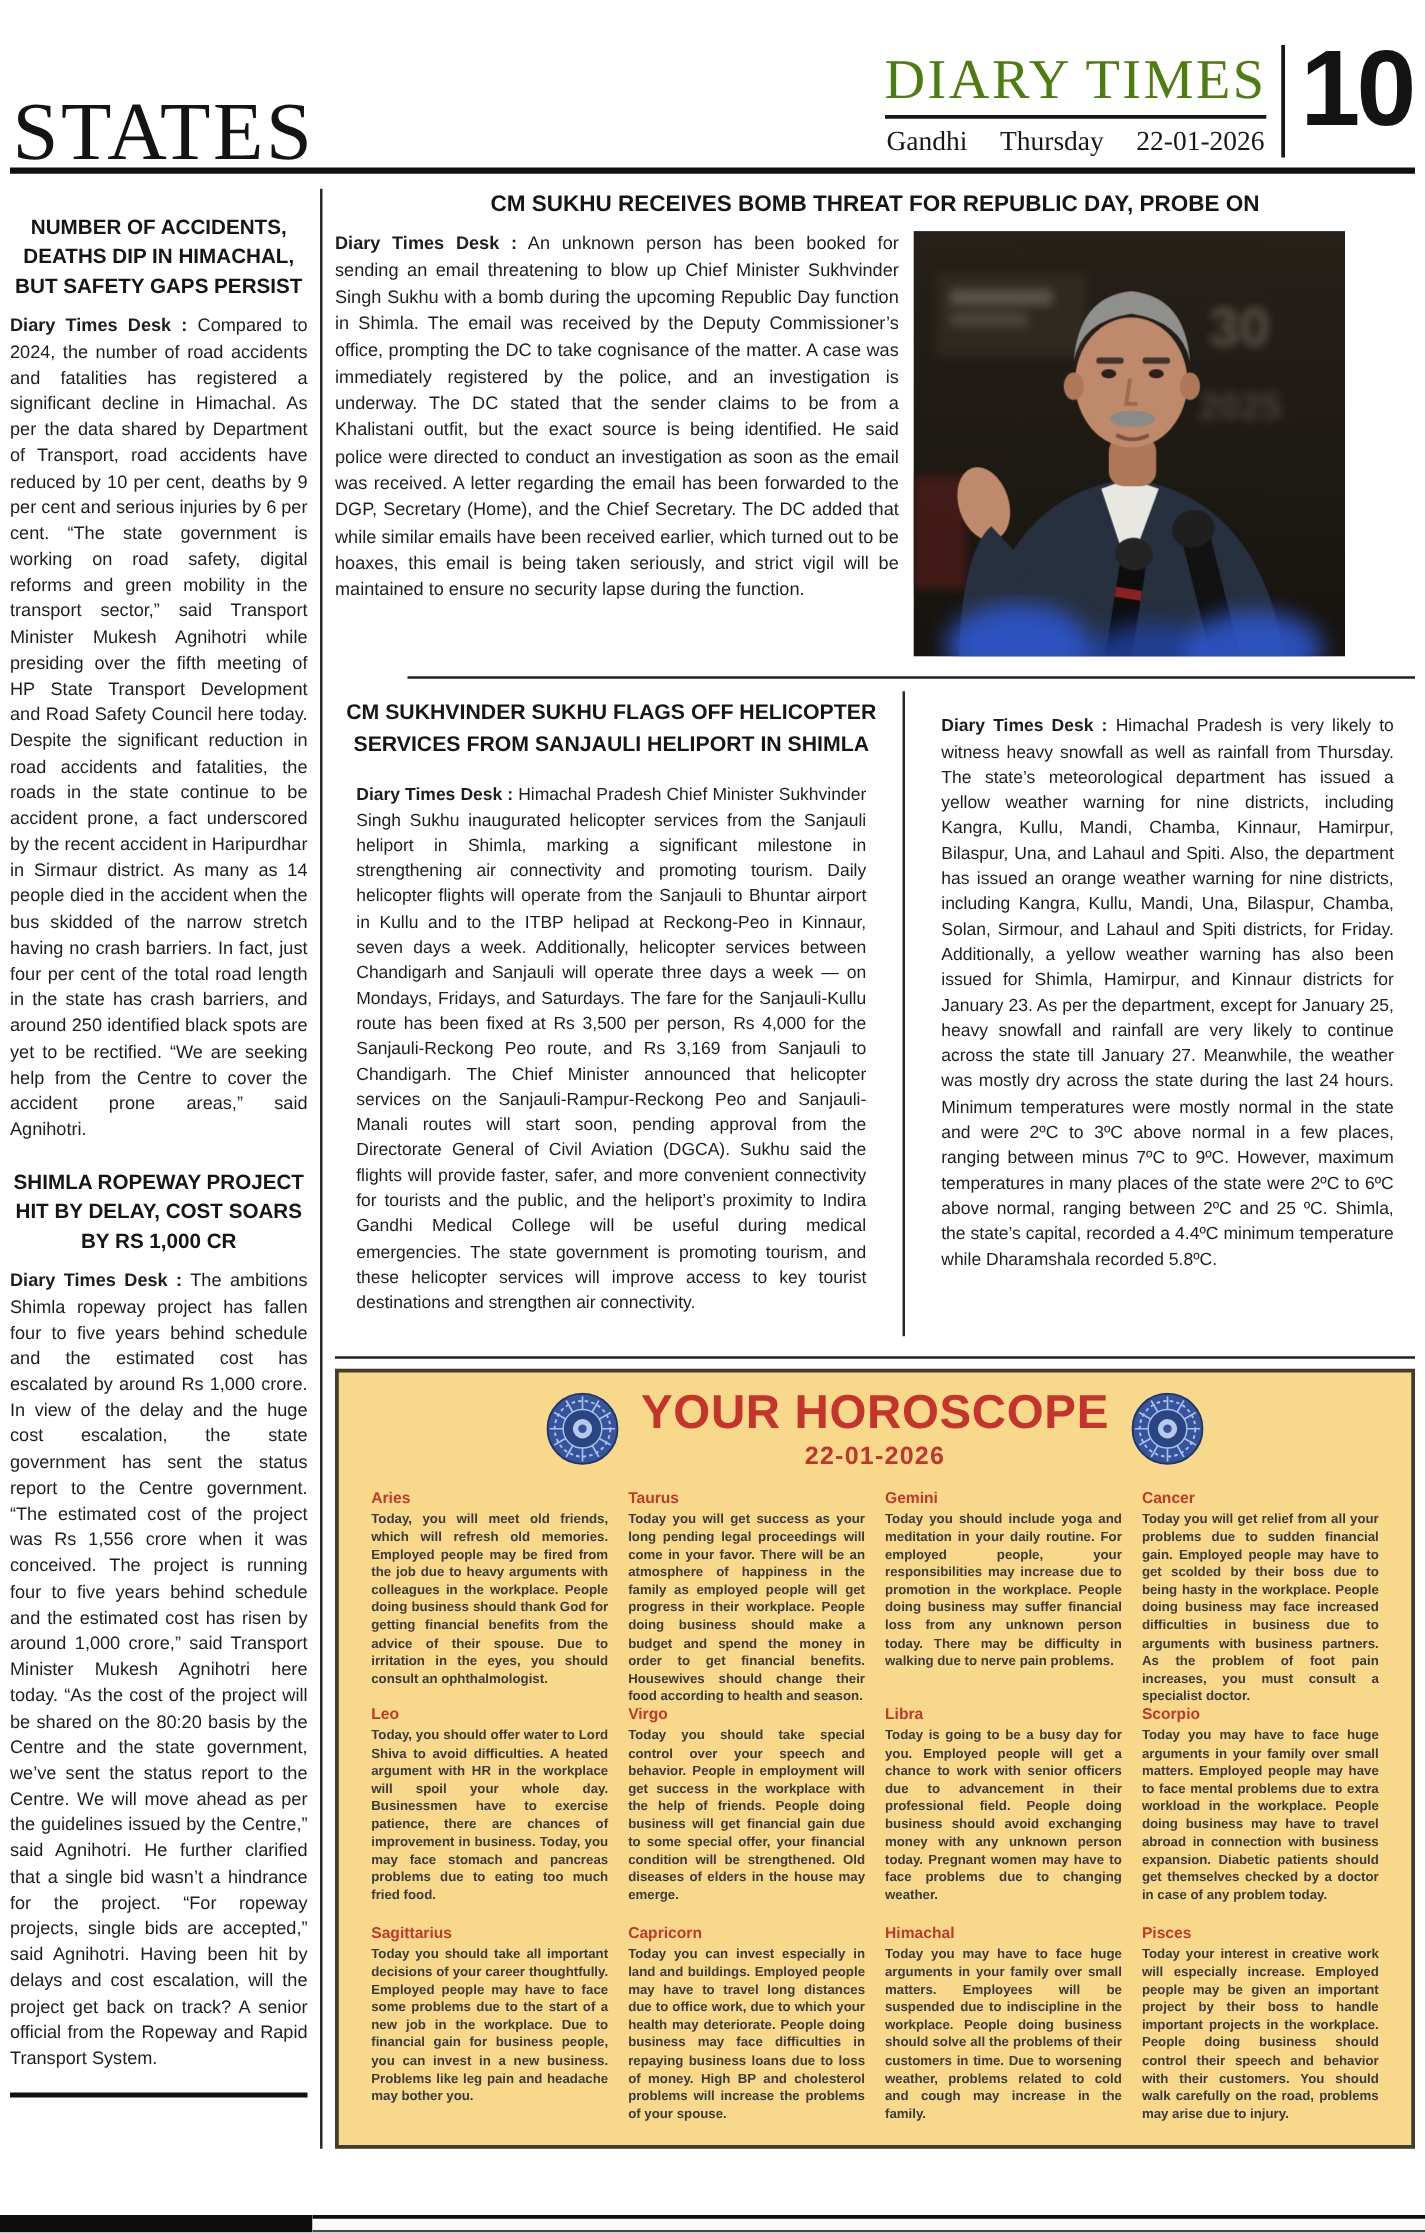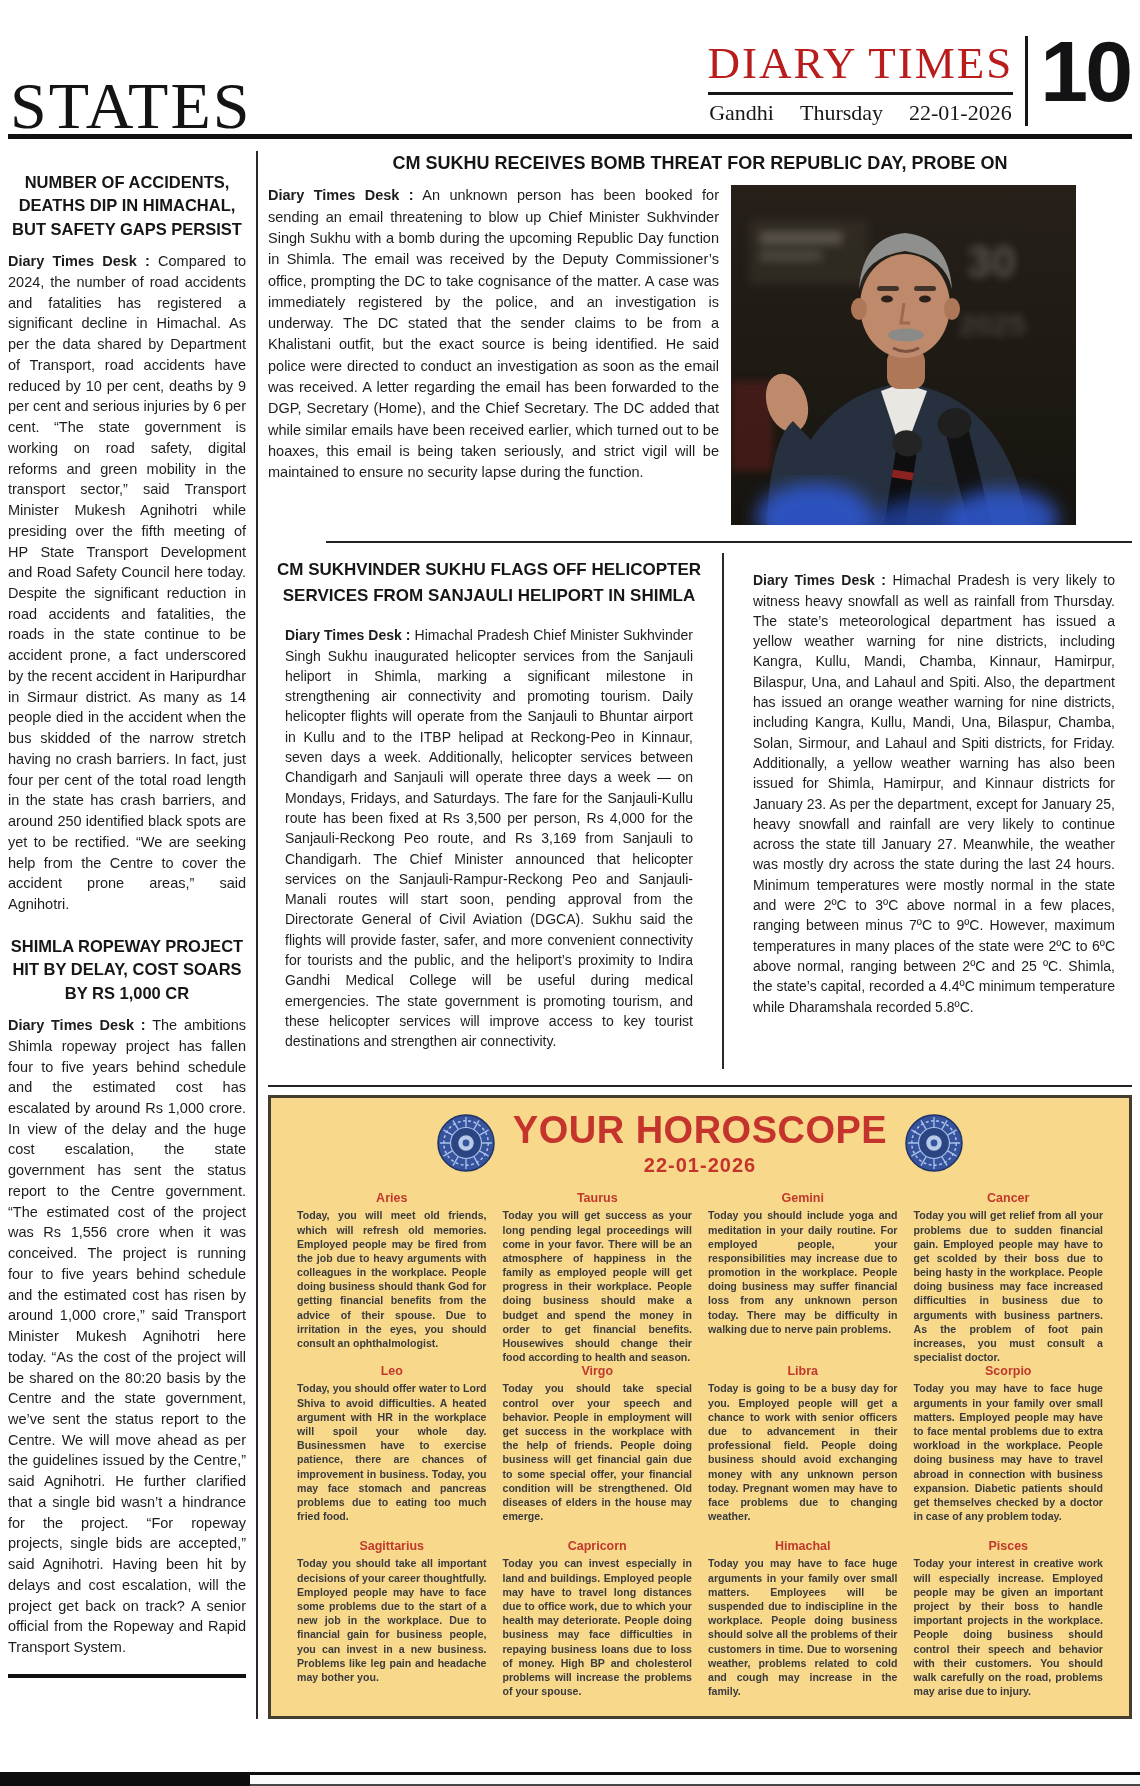--- a/index.html
+++ b/index.html
@@ -16,21 +16,21 @@
   }
   .page{padding:0 8px 0;}
   
   .masthead{display:flex;justify-content:space-between;align-items:flex-end;height:126px;padding:0 2px;}
   .section-title{
     font-family:"Liberation Serif", serif;font-size:66px;line-height:.85;
     letter-spacing:2px;font-weight:500;color:#141416;margin-bottom:-8px;
   }
   .mast-right{display:flex;align-items:stretch;gap:12px;}
   .paper-block{text-align:center;padding-top:4px;}
-  .paper-name{font-family:"Liberation Serif", serif;font-size:45px;line-height:1.05;letter-spacing:2px;color:#b91c1c;}
+  .paper-name{font-family:"Liberation Serif", serif;font-size:45px;line-height:1.05;letter-spacing:2px;color:#4d7c0f;}
   .mast-rule{height:3px;background:#17171a;margin:5px 0 5px;}
   .dateline{font-family:"Liberation Serif", serif;font-size:22px;display:flex;gap:26px;justify-content:center;color:#17171a;}
   .mast-divider{width:3px;background:#17171a;}
   .page-number{font-size:86px;font-weight:bold;line-height:.82;letter-spacing:-3px;color:#131315;}
   .header-rule{height:5px;background:#101012;margin-top:8px;}
   
   .content{display:flex;gap:10px;margin-top:12px;}
   .col-left{width:238px;flex:none;}
   .vrule{width:2px;background:#2a2a2c;flex:none;}
   .col-main{flex:1;min-width:0;}
@@ -58,21 +58,21 @@
   .horo-header{display:flex;justify-content:center;align-items:center;gap:18px;}
   .horo-heading{text-align:center;}
   .horo-title{font-size:38px;font-weight:bold;color:var(--horo-title);letter-spacing:.5px;line-height:1.1;}
   .horo-date{font-size:20px;font-weight:bold;color:var(--horo-title);margin-top:3px;letter-spacing:1px;}
   .zodiac-wheel{width:58px;height:58px;flex:none;}
   .horo-grid{
     display:grid;grid-template-columns:repeat(4,1fr);
     grid-template-rows:minmax(168px,auto) minmax(175px,auto) auto;
     column-gap:16px;margin-top:14px;
   }
-  .horo-sign{color:var(--accent);font-weight:bold;font-size:12.5px;margin-bottom:3px;text-align:center;}
+  .horo-sign{color:var(--accent);font-weight:bold;font-size:12.5px;margin-bottom:3px;}
   .horo-text{font-size:10.6px;font-weight:bold;line-height:1.34;text-align:justify;color:#3b3b3d;}
   
   .page-footer{position:absolute;bottom:0;left:0;right:0;height:14px;display:flex;}
   .footer-left{width:250px;background:#0d0d0d;}
   .footer-right{flex:1;background:#fafafa;border-top:3px solid #0d0d0d;border-bottom:2px solid #474747;}
 </style>
 </head>
 <body>
 
 <div class="page">

